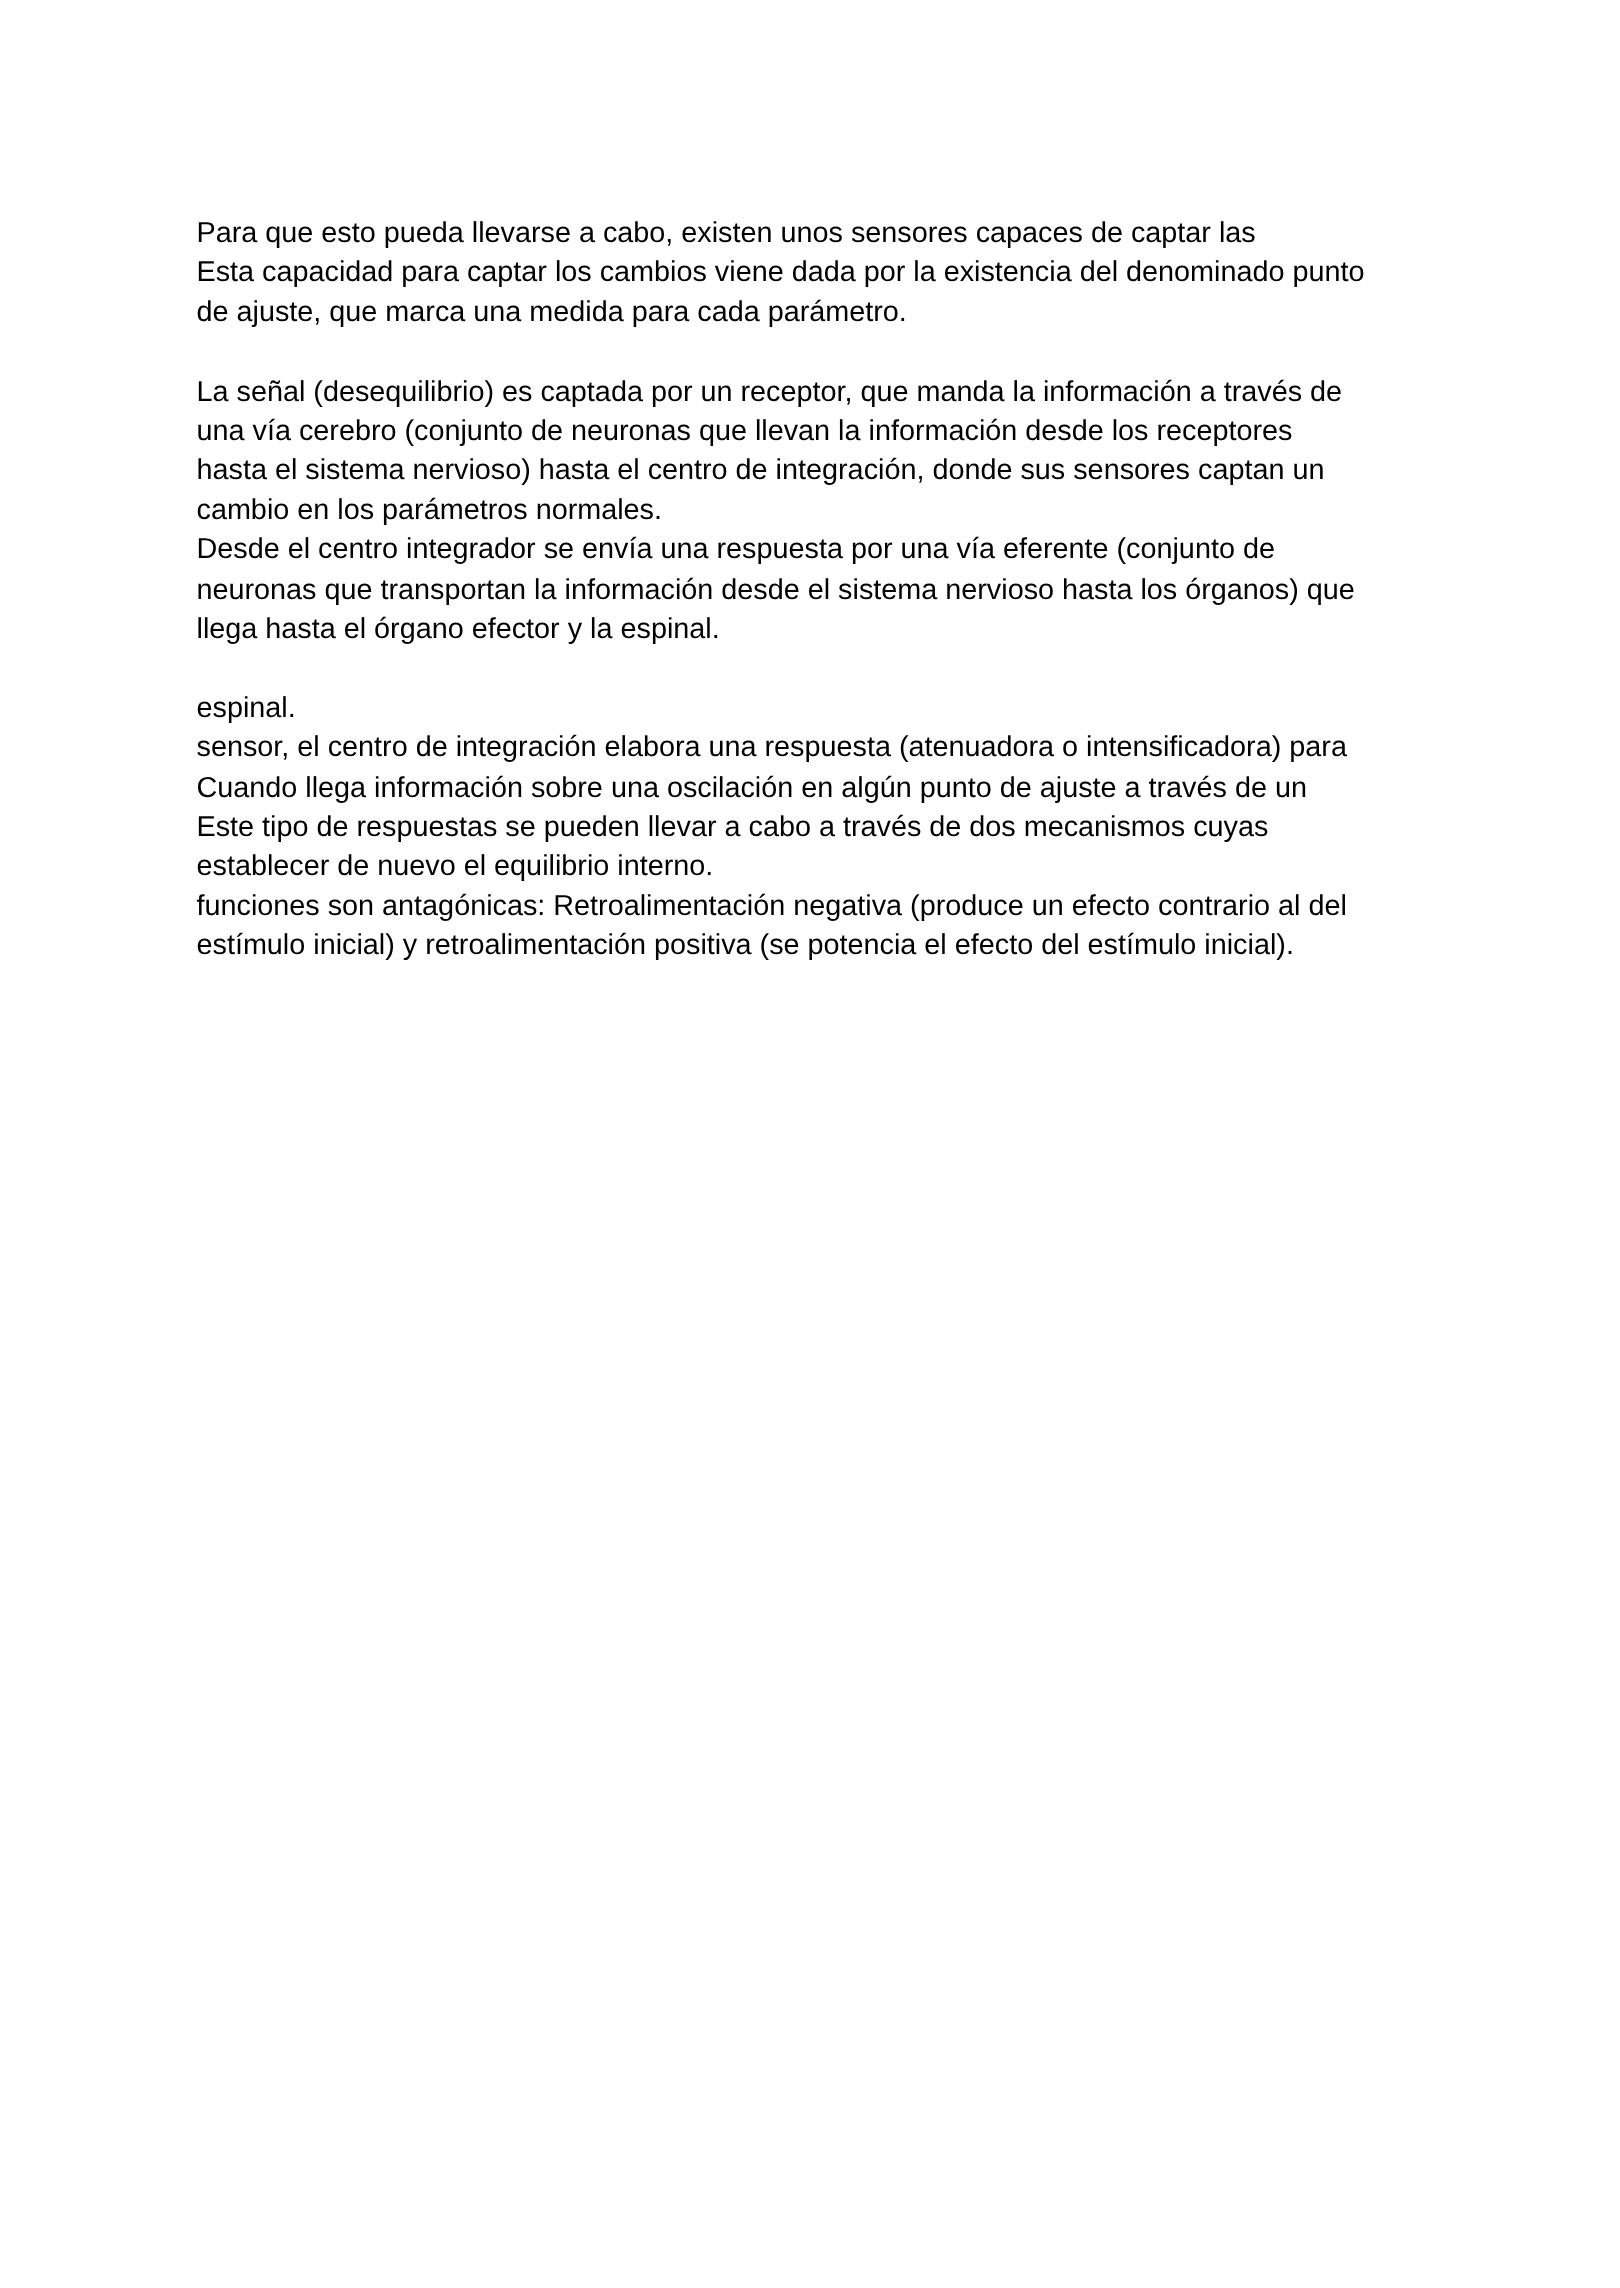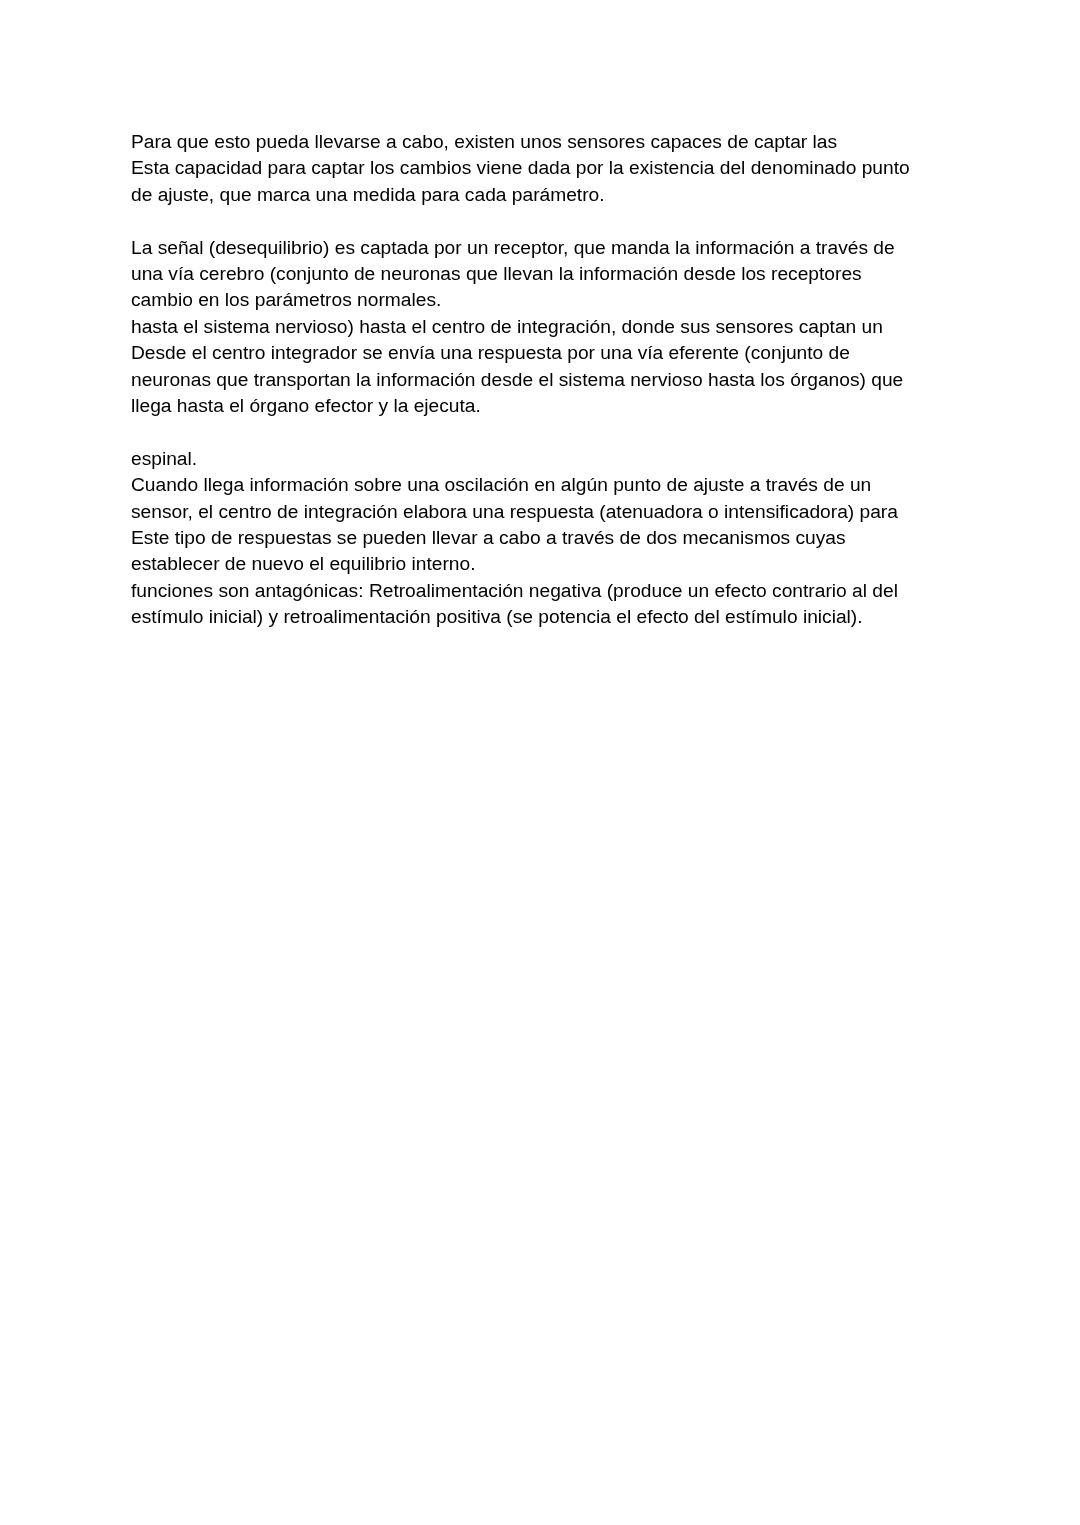--- a/index.html
+++ b/index.html
@@ -9,21 +9,21 @@
     }
     body {
       width: 1080px;
       height: 1525px;
       position: relative;
       overflow: hidden;
     }
     .page {
       position: absolute;
       left: 0;
-      top: 0;
+      top: 14px;
       width: 1080px;
       height: 1219px;
       background: #ffffff;
     }
     .content {
       position: absolute;
       left: 131px;
       top: 129px;
       width: 830px;
       font-family: "Liberation Sans", sans-serif;
@@ -53,33 +53,33 @@
       <span class="line">Para que esto pueda llevarse a cabo, existen unos sensores capaces de captar las</span>
       <span class="line">Esta capacidad para captar los cambios viene dada por la existencia del denominado punto</span>
       <span class="line">de ajuste, que marca una medida para cada parámetro.</span>
     </p>
 
     <span class="blank"></span>
 
     <p class="para">
       <span class="line">La señal (desequilibrio) es captada por un receptor, que manda la información a través de</span>
       <span class="line">una vía cerebro (conjunto de neuronas que llevan la información desde los receptores</span>
+      <span class="line">hasta el sistema nervioso) hasta el centro de integración, donde sus sensores captan un</span>
       <span class="line">cambio en los parámetros normales.</span>
-      <span class="line">hasta el sistema nervioso) hasta el centro de integración, donde sus sensores captan un</span>
       <span class="line">Desde el centro integrador se envía una respuesta por una vía eferente (conjunto de</span>
       <span class="line">neuronas que transportan la información desde el sistema nervioso hasta los órganos) que</span>
-      <span class="line">llega hasta el órgano efector y la ejecuta.</span>
+      <span class="line">llega hasta el órgano efector y la espinal.</span>
     </p>
 
     <span class="blank"></span>
 
     <p class="para">
       <span class="line">espinal.</span>
+      <span class="line">sensor, el centro de integración elabora una respuesta (atenuadora o intensificadora) para</span>
       <span class="line">Cuando llega información sobre una oscilación en algún punto de ajuste a través de un</span>
-      <span class="line">sensor, el centro de integración elabora una respuesta (atenuadora o intensificadora) para</span>
       <span class="line">Este tipo de respuestas se pueden llevar a cabo a través de dos mecanismos cuyas</span>
       <span class="line">establecer de nuevo el equilibrio interno.</span>
       <span class="line">funciones son antagónicas: Retroalimentación negativa (produce un efecto contrario al del</span>
       <span class="line">estímulo inicial) y retroalimentación positiva (se potencia el efecto del estímulo inicial).</span>
     </p>
 
   </div>
 </div>
 
 </body></html>

